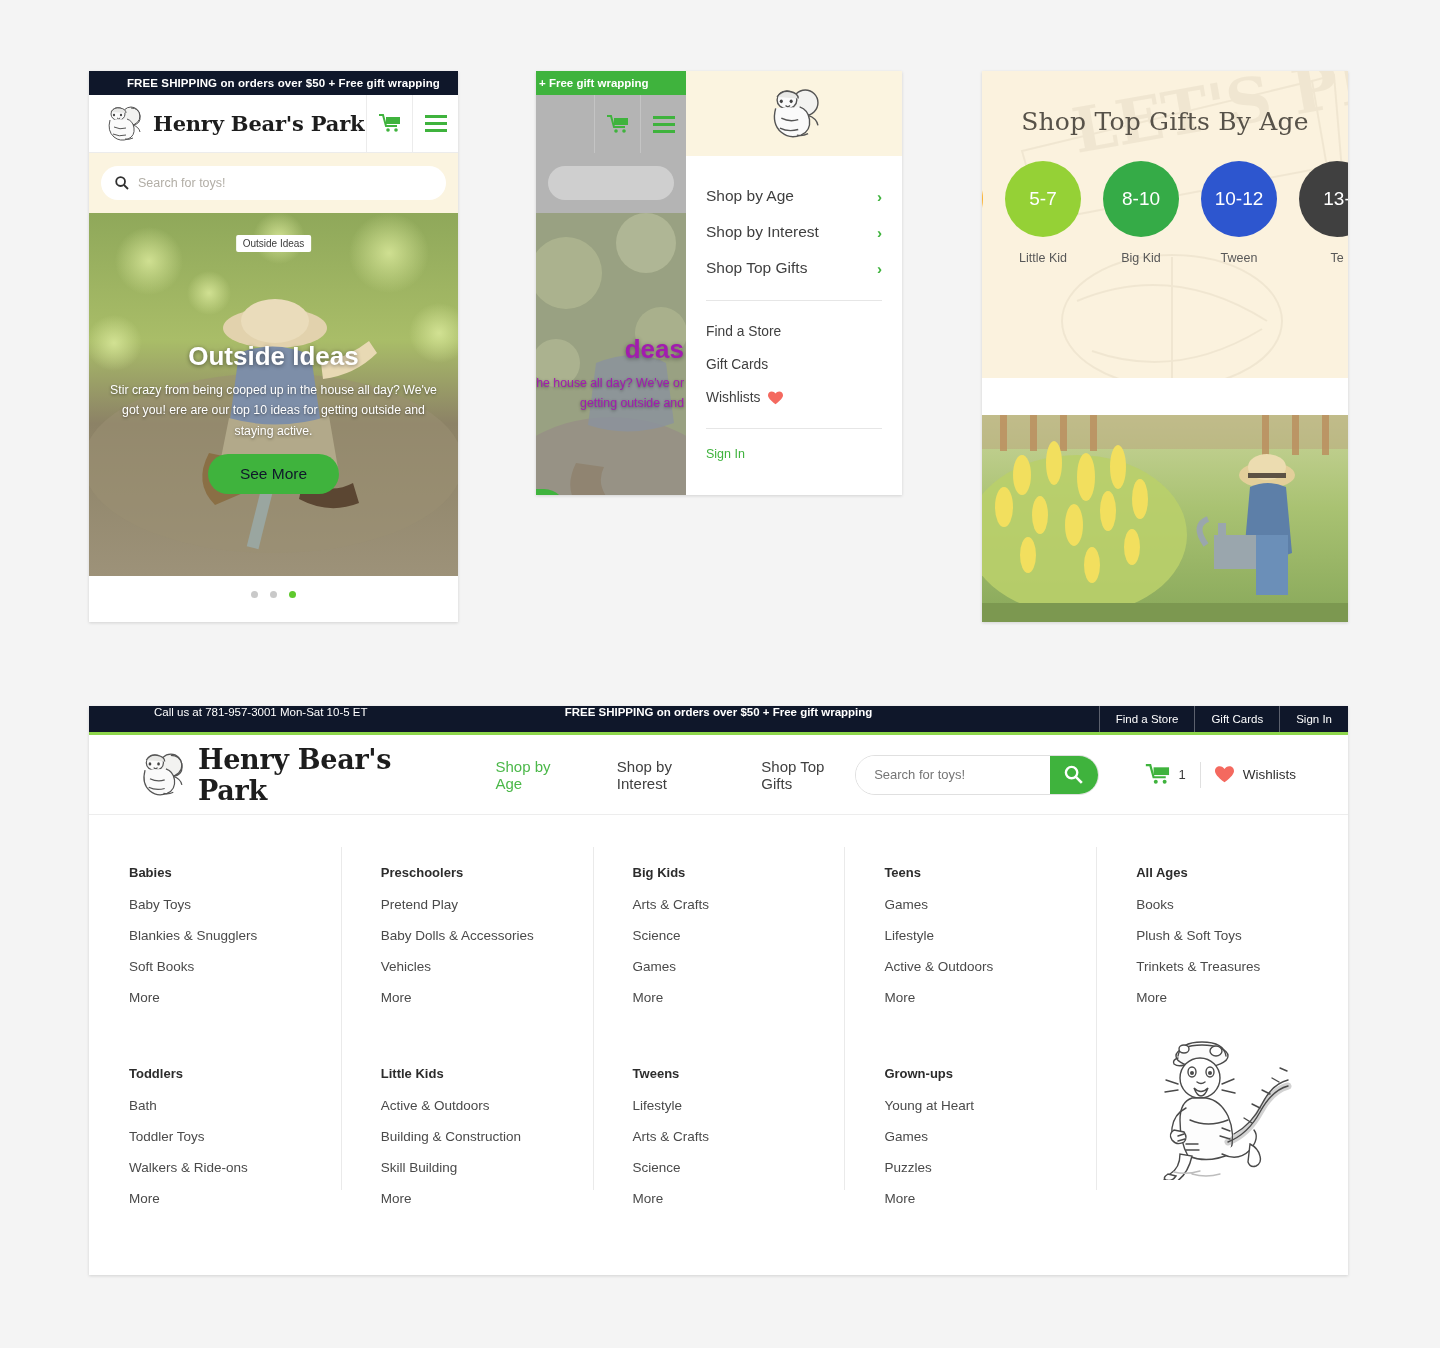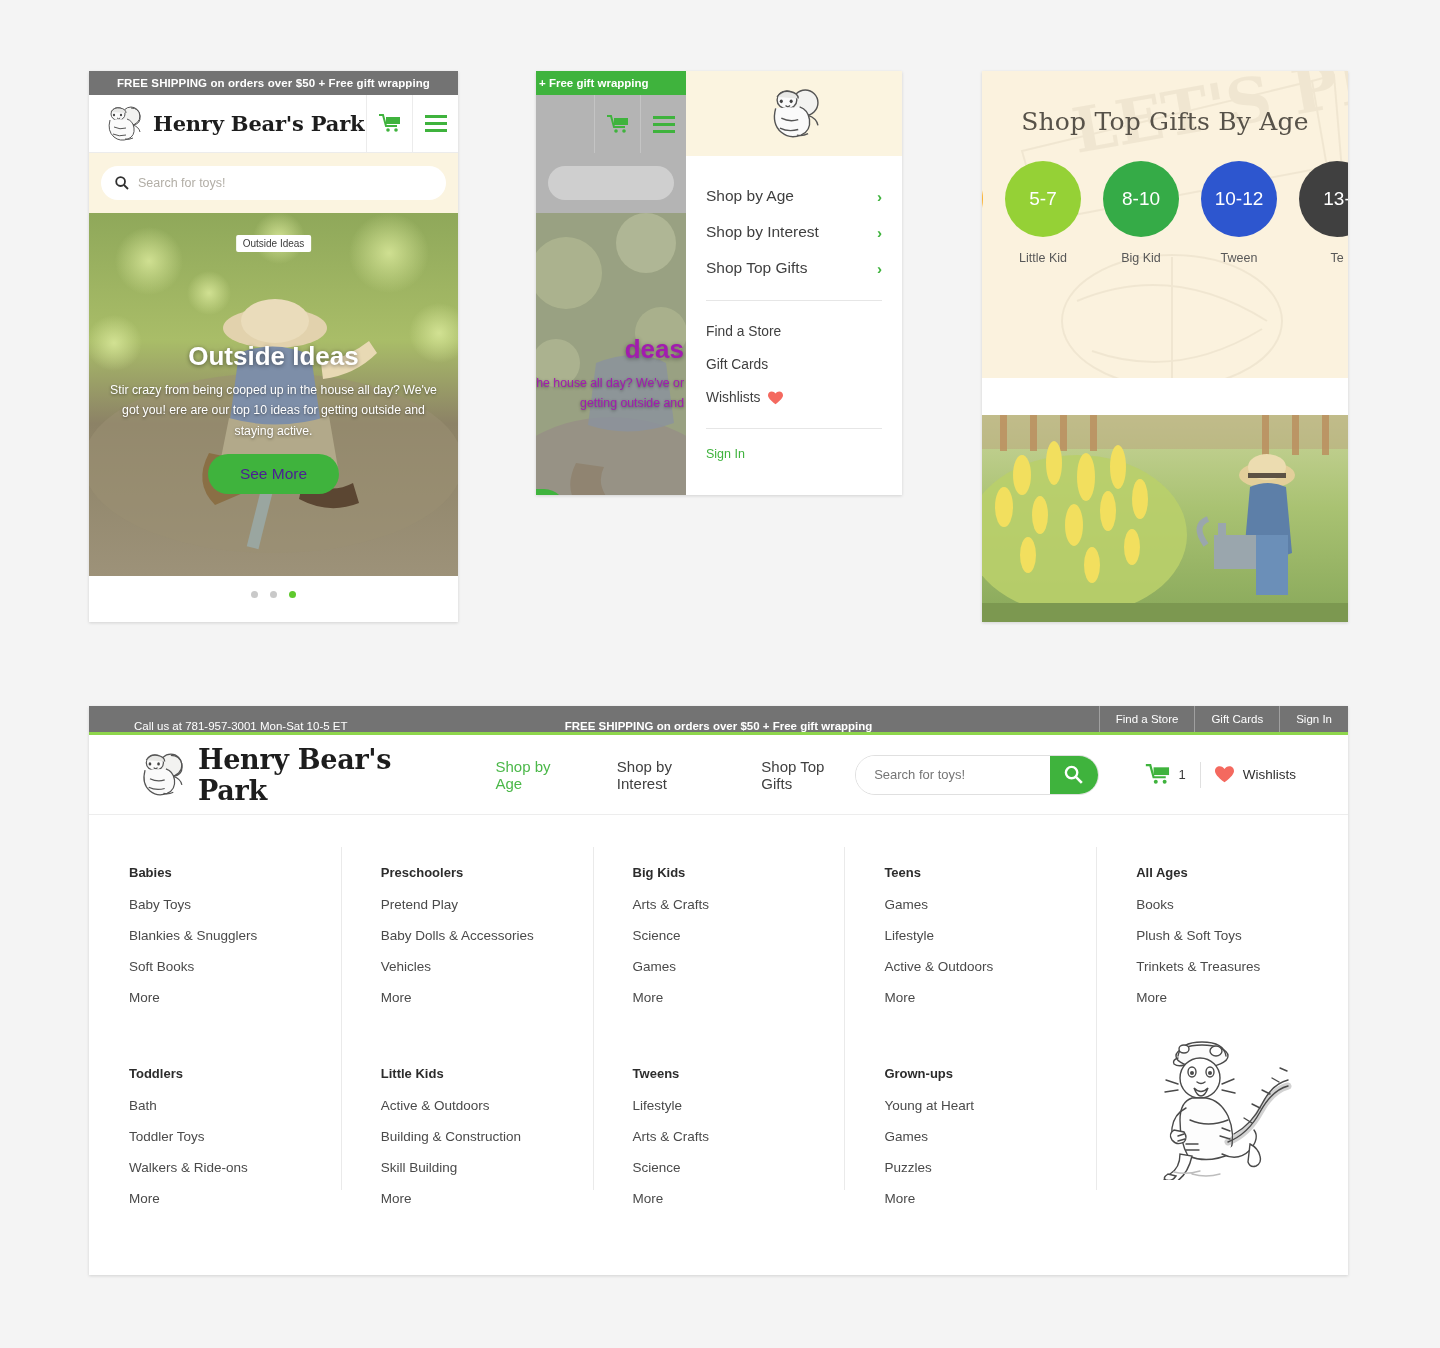--- a/index.html
+++ b/index.html
@@ -7,21 +7,21 @@
     width: 1440px; height: 1348px;
     background: #f4f4f4;
     font-family: "Liberation Sans", sans-serif;
     overflow: hidden;
   }
   .stage { position: relative; width: 1440px; height: 1348px; }
 
   
   .panel { position: absolute; background: #fff; overflow: hidden;
            box-shadow: 0 1px 3px rgba(0,0,0,.14); }
-  .greenbar { background: #737373; color: #fff; }
+  .greenbar { background: #0f172a; color: #fff; padding-left: 20px; }
   .serif { font-family: "DejaVu Serif", "Liberation Serif", serif; }
 
   
   #p1 { left: 89px; top: 71px; width: 369px; height: 551px; }
   #p1 .ship { height: 24px; line-height: 24px; text-align: center;
               font-size: 11.5px; font-weight: 600; letter-spacing: .1px; }
   #p1 .hdr { height: 58px; display: flex; align-items: center; background: #fff;
              border-bottom: 1px solid #ececec; }
   #p1 .brandwrap { flex: 1; display: flex; align-items: center; padding-left: 12px; gap: 8px; }
   #p1 .brandname { font-size: 21px; font-weight: 700; color: #1d1d1d; letter-spacing: -.2px; }
@@ -33,21 +33,21 @@
   #p1 .searchbox span { font-size: 12.5px; color: #b2aea6; }
   #p1 .hero { position: relative; height: 363px; overflow: hidden; }
   #p1 .herotag { position: absolute; left: 50%; transform: translateX(-50%); top: 22px;
                  background: #fff; color: #3c3c3c; font-size: 10px; padding: 3px 7px;
                  border-radius: 2px; white-space: nowrap; z-index: 4; }
   #p1 .herotext { position: absolute; left: 0; right: 0; top: 128px; text-align: center;
                   color: #fff; z-index: 3; padding: 0 14px; }
   #p1 .herotitle { font-size: 26px; font-weight: 700; text-shadow: 0 1px 4px rgba(0,0,0,.45); }
   #p1 .herobody { font-size: 12.3px; line-height: 1.65; margin-top: 8px;
                   text-shadow: 0 1px 3px rgba(0,0,0,.5); }
-  #p1 .cta { display: inline-block; margin-top: 13px; background: #3fb33d; color: #4c1d95;
+  #p1 .cta { display: inline-block; margin-top: 13px; background: #3fb33d; color: #0f172a;
              font-size: 15.5px; padding: 11px 32px; border-radius: 22px; }
   #p1 .dots { height: 37px; display: flex; align-items: center;
               justify-content: center; gap: 12px; background: #fff; }
   .dot { width: 7px; height: 7px; border-radius: 50%; background: #c9c9c9; }
   .dot.on { background: #5fc92d; }
 
   
   #p2 { left: 536px; top: 71px; width: 366px; height: 424px; }
   #p2 .dimcol { position: absolute; left: 0; top: 0; width: 150px; height: 100%; }
   #p2 .dimship { height: 24px; line-height: 24px; background: #3fb33d; color: #fff;
@@ -92,21 +92,21 @@
   #p3 .agecell { width: 76px; flex: 0 0 76px; text-align: center; }
   #p3 .bubble { width: 76px; height: 76px; border-radius: 50%; display: flex;
                 align-items: center; justify-content: center; color: #fff;
                 font-size: 19px; }
   #p3 .agelbl { margin-top: 14px; font-size: 12.5px; color: #585858; }
   #p3 .gap { height: 37px; background: #fff; }
   #p3 .photo { height: 207px; position: relative; overflow: hidden; }
 
   
   #p4 { left: 89px; top: 706px; width: 1259px; height: 569px; }
-  #p4 .topbar { height: 26px; display: flex; align-items: flex-end;
+  #p4 .topbar { height: 26px; display: flex; align-items: flex-start;
                 font-size: 11.5px; position: relative; }
   #p4 .topleft { padding-left: 45px; }
   #p4 .topmid { position: absolute; left: 0; right: 0; text-align: center;
                 font-weight: 600; pointer-events: none; }
   #p4 .topright { margin-left: auto; display: flex; align-items: center; height: 100%; }
   #p4 .topright a { padding: 0 16px; height: 100%; display: flex; align-items: center;
                     border-left: 1px solid rgba(255,255,255,.32); }
   #p4 .underline { height: 3px; background: #8ed64b; }
   #p4 .mainbar { height: 80px; background: #fff; display: flex; align-items: center;
                  padding: 0 52px 0 45px; border-bottom: 1px solid #ededed; }

